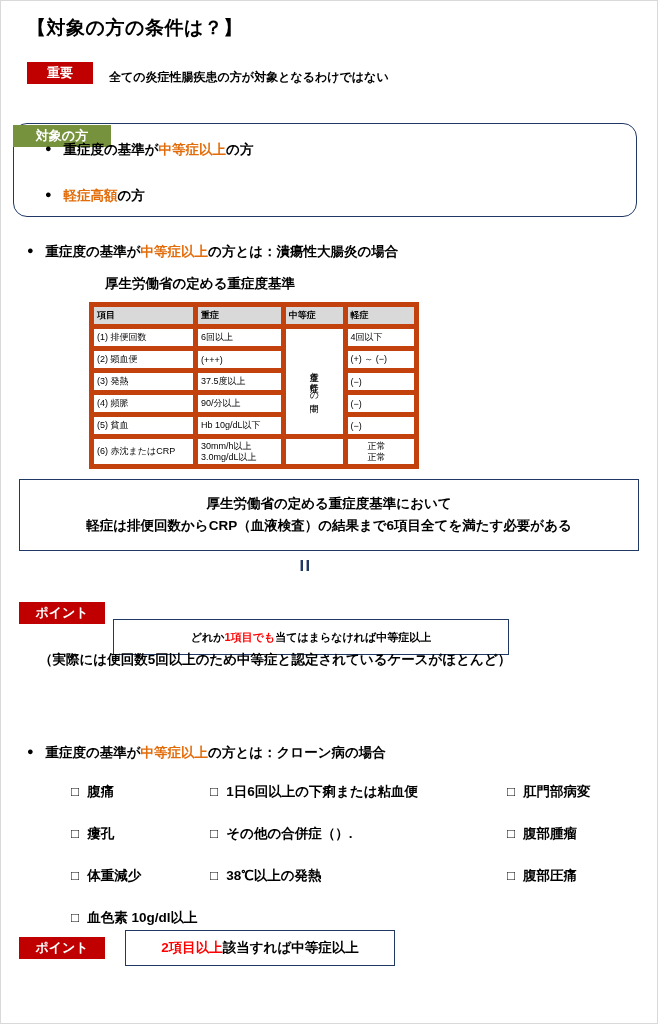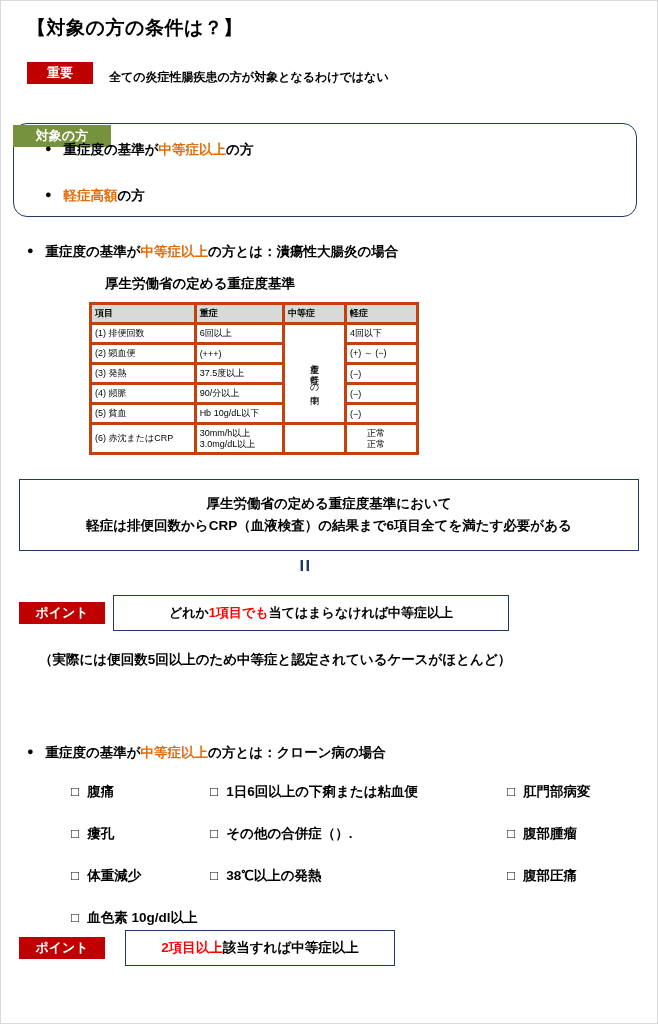--- a/index.html
+++ b/index.html
@@ -93,21 +93,21 @@
   }
   table.sev {
     position: absolute;
     left: 88px; top: 301px;
     width: 330px;
     border-collapse: collapse;
     font-size: 9px;
     background: #ffffff;
   }
   table.sev th, table.sev td {
-    border: 3px solid #c2410c;
+    border: 5px solid #c2410c;
     padding: 2px 3px;
     vertical-align: middle;
     height: 17px;
     box-sizing: border-box;
   }
   table.sev thead th {
     background: #d9d9d9;
     font-weight: bold;
     text-align: left;
   }
@@ -151,28 +151,28 @@
     width: 22px;
     font-size: 22px;
     font-weight: bold;
     color: #1f3864;
     letter-spacing: -2px;
     transform: rotate(90deg);
   }
   .point-tag1 { left: 18px; top: 601px; width: 86px; }
   .point-box1 {
     position: absolute;
-    left: 112px; top: 594px;
+    left: 112px; top: 618px;
     width: 396px; height: 36px;
     border: 1.2px solid #1f3864;
     box-sizing: border-box;
     display: flex;
     align-items: center;
     justify-content: center;
-    font-size: 13px;
+    font-size: 11px;
     font-weight: bold;
   }
   .paren-line {
     position: absolute;
     left: 38px; top: 650px;
     font-size: 13.5px;
     font-weight: bold;
   }
   .b4 { left: 26px; top: 743px; }
 

